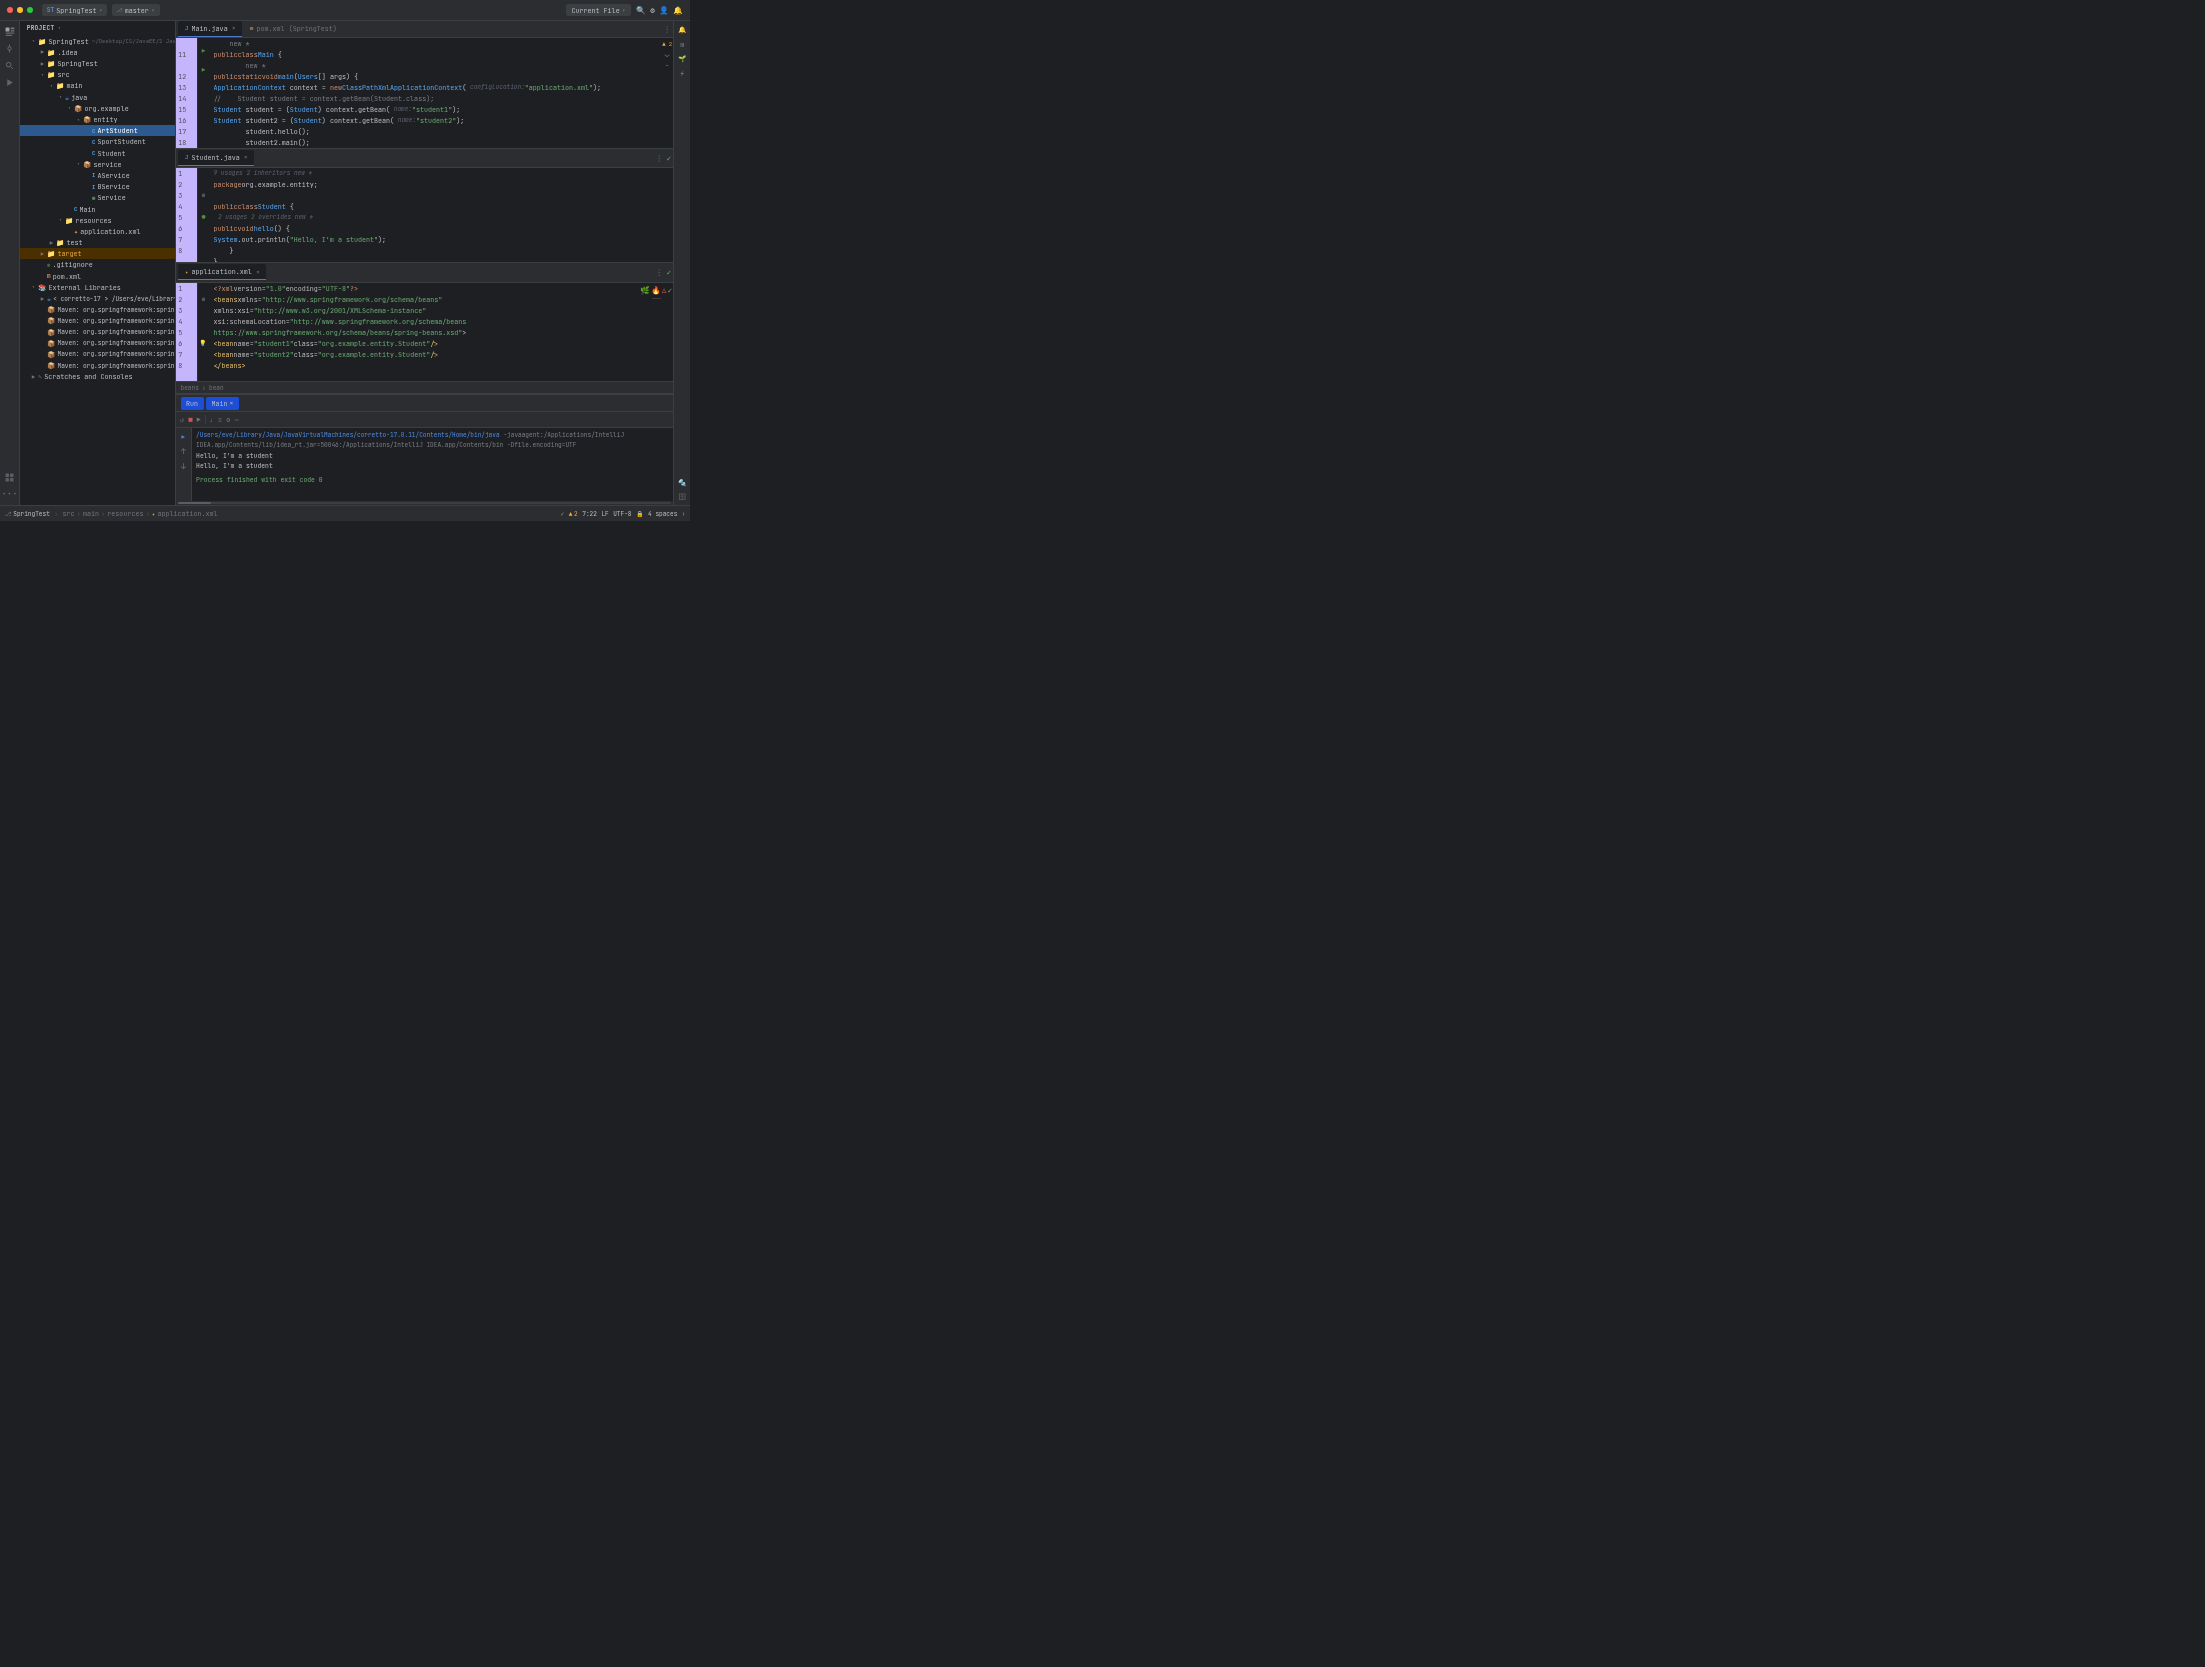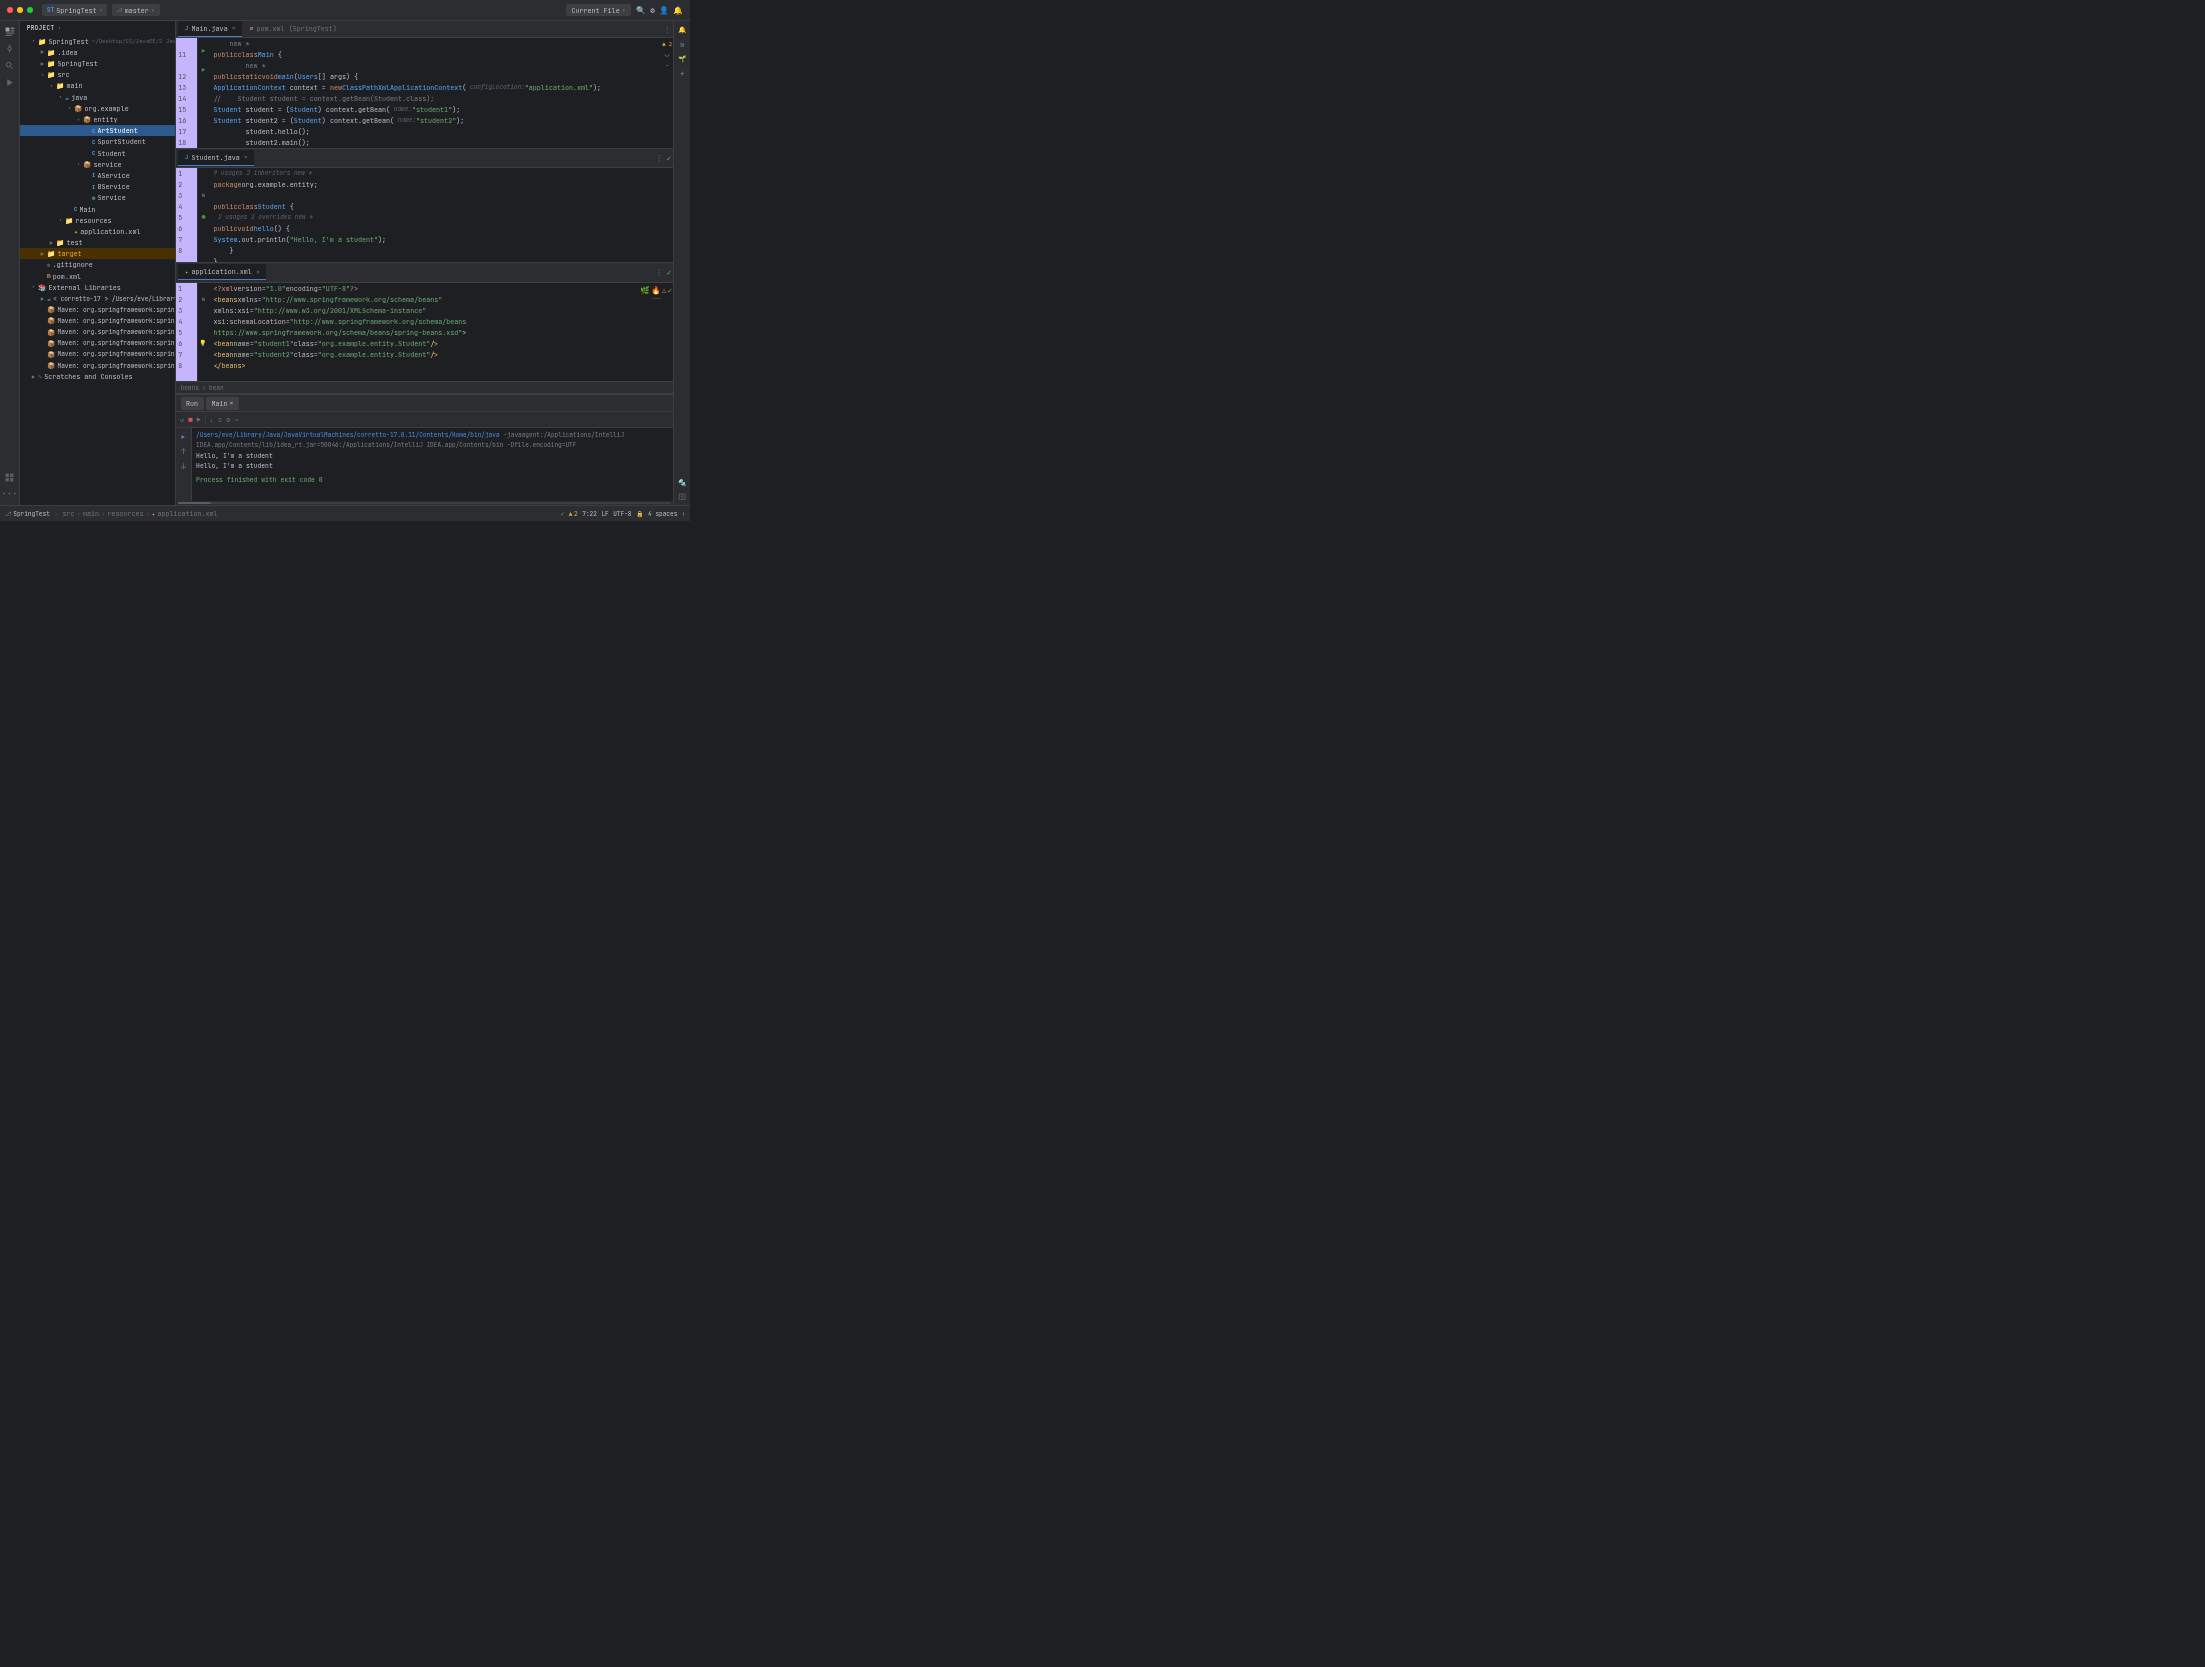--- a/index.html
+++ b/index.html
@@ -186,21 +186,21 @@
     }
     .bottom-tabs {
       display: flex; align-items: center;
       background: #2c2d30; height: 16.7px;
       border-bottom: 0.6px solid #3c3f41; padding: 0 4.5px; gap: 2.2px;
     }
     .bottom-tab {
       padding: 0 5.6px; height: 13.4px; display: flex; align-items: center;
       cursor: pointer; font-size: 6.7px; color: #6f737a; border-radius: 1.7px;
     }
-    .bottom-tab.active { color: #bcbec4; background: #404040; text-align: right; }
+    .bottom-tab.active { color: #bcbec4; background: #1d4ed8; text-align: right; }
     .bottom-tab-close { font-size: 5.6px; margin-left: 2.2px; }
     .bottom-toolbar {
       display: flex; align-items: center;
       background: #2c2d30; height: 15.6px; padding: 0 2.2px; gap: 1.1px;
       border-bottom: 0.6px solid #3c3f41;
     }
     .btool-icon { color: #6f737a; cursor: pointer; font-size: 6.7px; padding: 1.7px; border-radius: 1.7px; }
     .bottom-content {
       flex: 1; overflow: hidden; padding: 2.2px 4.5px;
       font-size: 6.4px; line-height: 10px;

